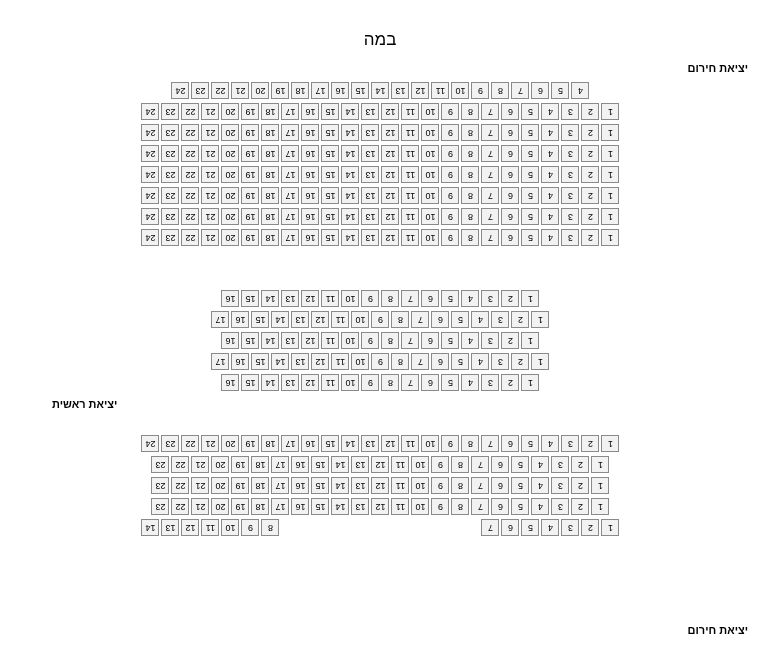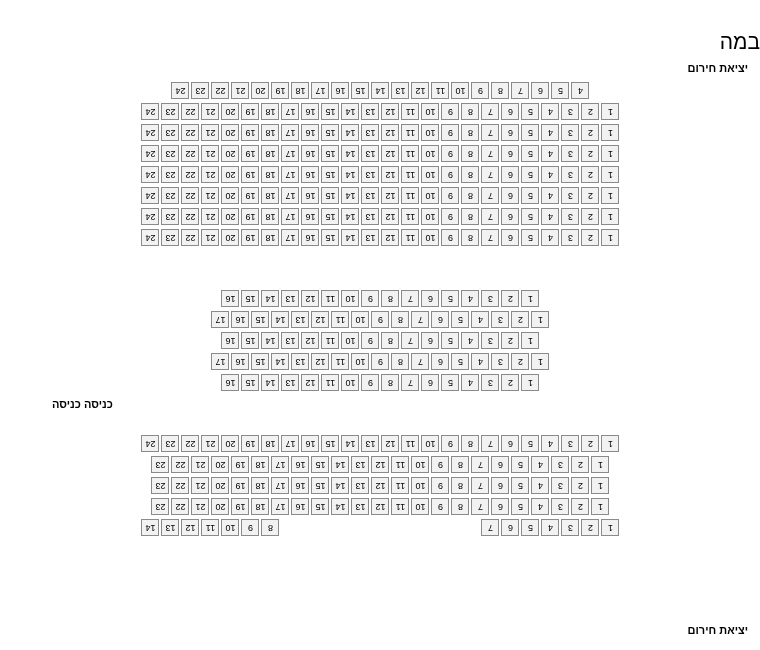--- a/index.html
+++ b/index.html
@@ -13,21 +13,22 @@
     font-family: "Liberation Sans", sans-serif;
     color: #000000;
     position: relative;
     overflow: hidden;
   }
   #stage-title {
     position: absolute;
     top: 30px;
     left: 0;
     width: 760px;
-    font-size: 21px;
+    text-align: center;
+    font-size: 17px;
     font-weight: normal;
     direction: rtl;
   }
   .corner-label {
     position: absolute;
     font-size: 11px;
     font-weight: bold;
     direction: rtl;
     white-space: nowrap;
   }
@@ -94,21 +95,21 @@
     height: 40px;
   }
 </style>
 </head>
 <body>
 
 <div id="stage-title">במה</div>
 
 <div class="corner-label" id="exit-top">יציאת חירום</div>
 <div class="corner-label" id="exit-bottom">יציאת חירום</div>
-<div class="corner-label" id="main-entrance">כניסה כניסה</div>
+<div class="corner-label" id="main-entrance">יציאת ראשית</div>
 
 <div class="seat-map" id="seat-map">
     <div class="block">
       <div class="row">
         <div class="seat">
           <span>4</span>
         </div>
         <div class="seat">
           <span>5</span>
         </div>

